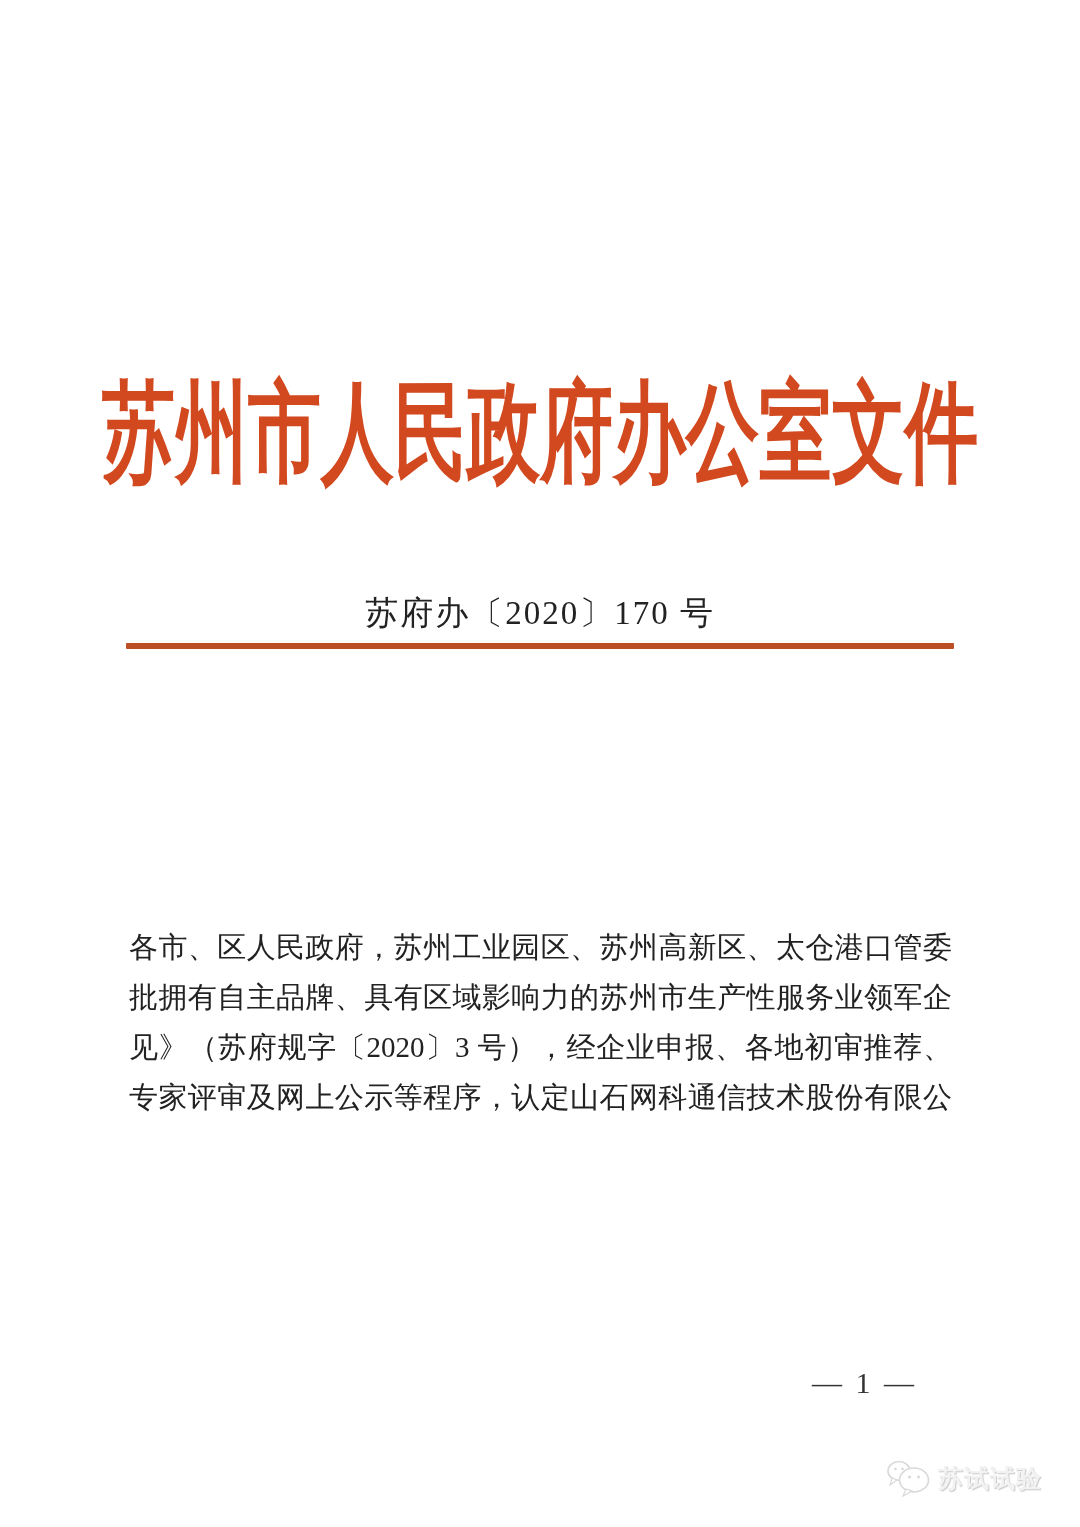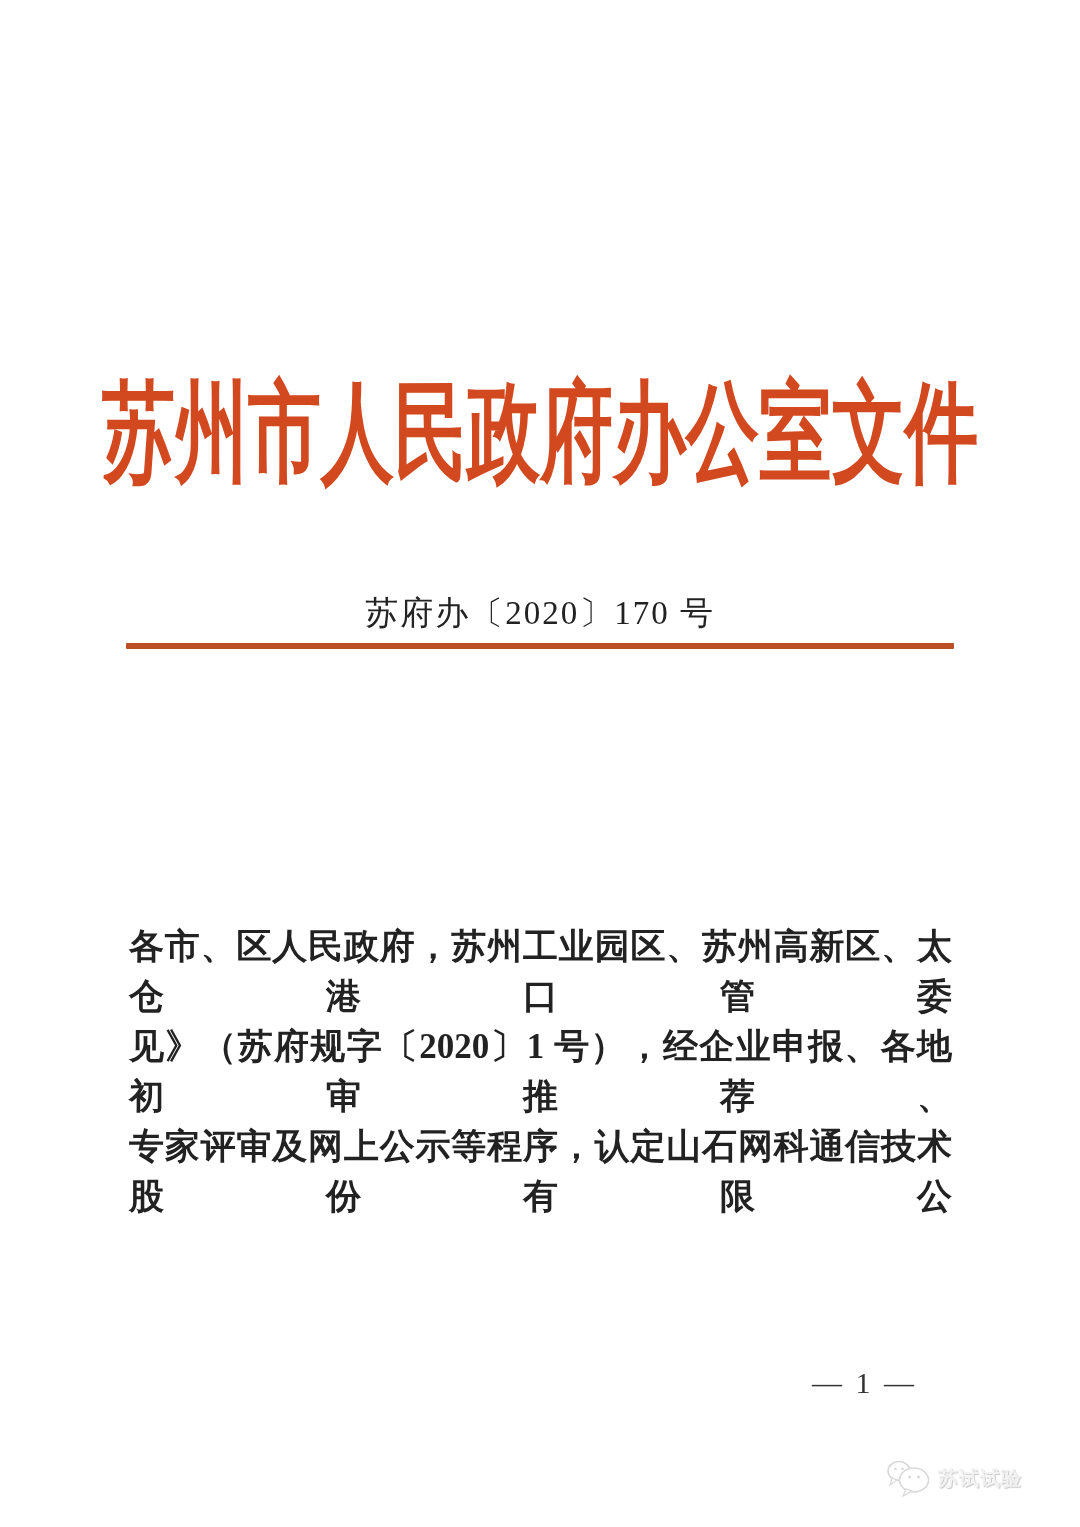--- a/index.html
+++ b/index.html
@@ -44,24 +44,23 @@
   }
   .notice-title{
     position:absolute;top:763px;left:0;width:100%;
     text-align:center;
     font-size:42px;font-weight:bold;
     line-height:57px;
     color:#111;
   }
   .body-text{
     position:absolute;top:922px;left:129px;width:823px;
-    font-size:35px;
+    font-size:29px;
     line-height:50px;
     color:#222;
-    font-weight:bold;
   }
   .body-text .jl{
     text-align:justify;
     text-align-last:justify;
     text-justify:inter-character;
   }
   .body-text .el{
     text-align:left;
     text-align-last:left;
   }
@@ -81,21 +80,21 @@
   .watermark{
     position:absolute;top:1458px;left:886px;
     display:flex;align-items:center;gap:6px;
     color:var(--watermark-gray);
   }
   .watermark .wm-icon{
     width:46px;height:40px;
     flex:0 0 auto;
   }
   .watermark .wm-label{
-    font-size:20px;font-weight:bold;
+    font-size:25px;font-weight:bold;
     font-family:"Liberation Sans","DejaVu Sans",sans-serif;
     color:#f2f2f2;
     text-shadow:1px 1px 1px #c9c9c9, -1px -1px 0 #ffffff;
     white-space:nowrap;
     letter-spacing:1px;
   }
 </style>
 </head>
 <body>
 
@@ -103,21 +102,22 @@
 
   <div class="header-title">苏州市人民政府办公室文件</div>
 
   <div class="doc-number">苏府办〔2020〕170 号</div>
 
   <div class="red-line"></div>
 
 
   <div class="body-text">
     <div class="jl">各市、区人民政府，苏州工业园区、苏州高新区、太仓港口管委</div>
-    <div class="jl">见》（苏府规字〔2020〕1 号），经企业申报、各地初审推荐、</div>
+    <div class="jl">批拥有自主品牌、具有区域影响力的苏州市生产性服务业领军企</div>
+    <div class="jl">见》（苏府规字〔2020〕3 号），经企业申报、各地初审推荐、</div>
     <div class="jl">专家评审及网上公示等程序，认定山石网科通信技术股份有限公</div>
   </div>
 
   <div class="page-number">— 1 —</div>
 
   <div class="watermark">
     <span class="wm-icon">
       <svg viewBox="0 0 46 40" width="46" height="40">
 
         <ellipse cx="13" cy="13" rx="11" ry="9.5" fill="#ffffff" stroke="#d9d9d9" stroke-width="1.6"></ellipse>

